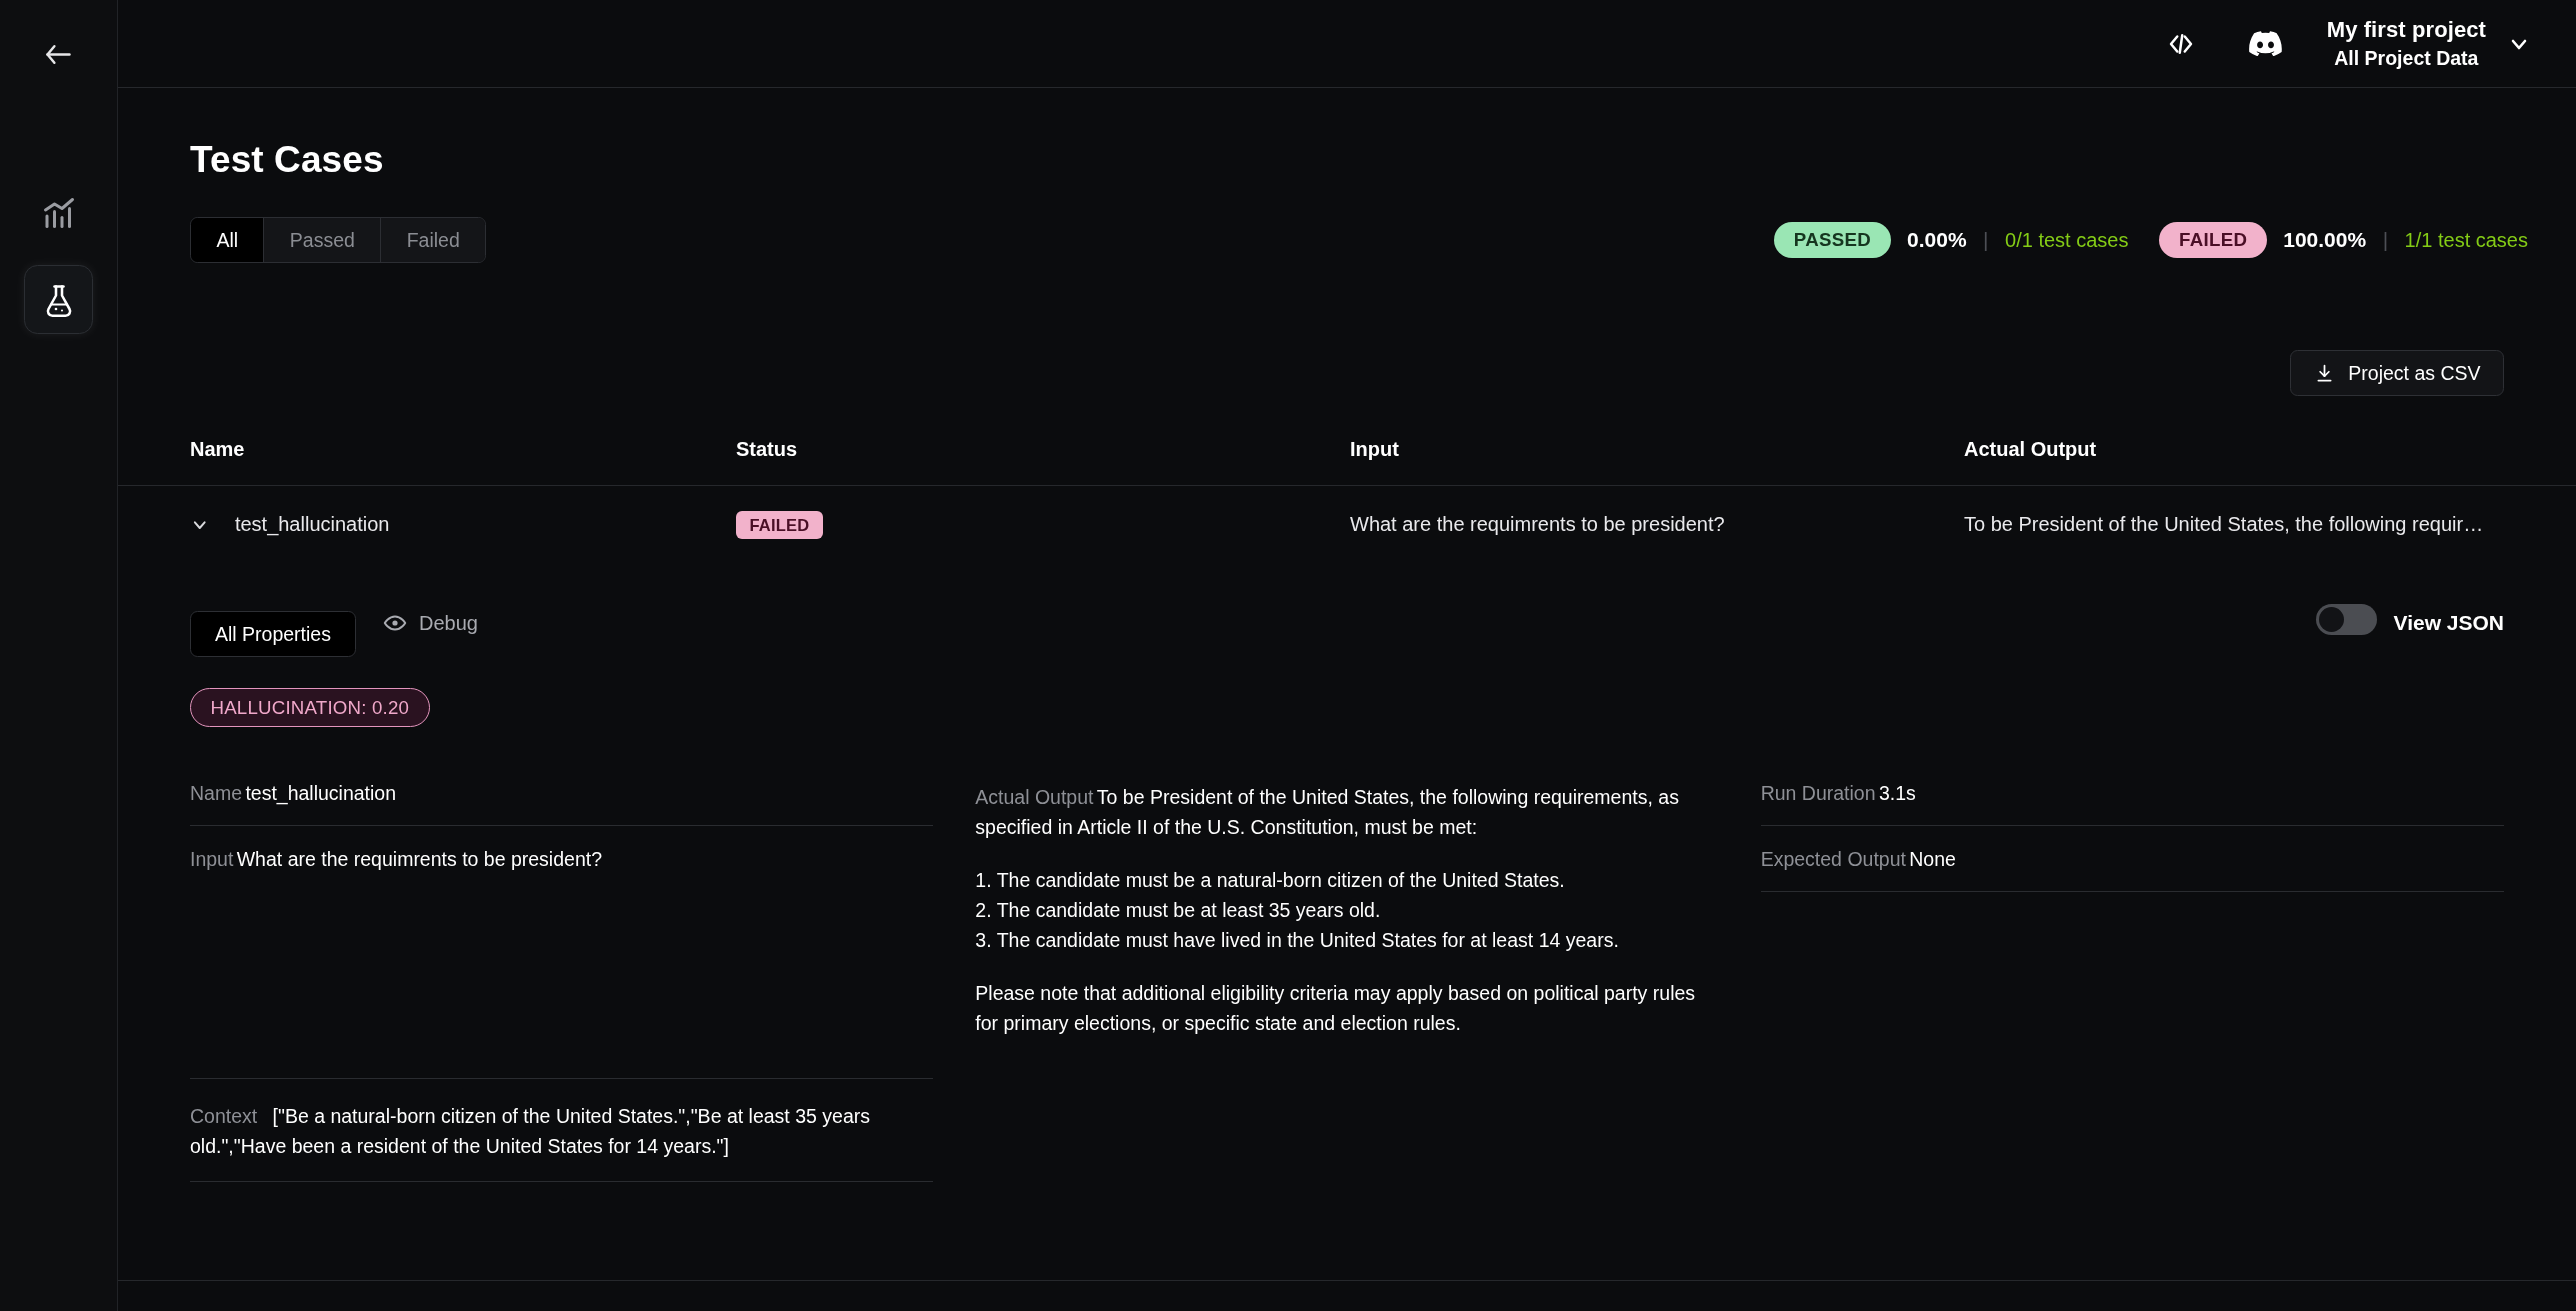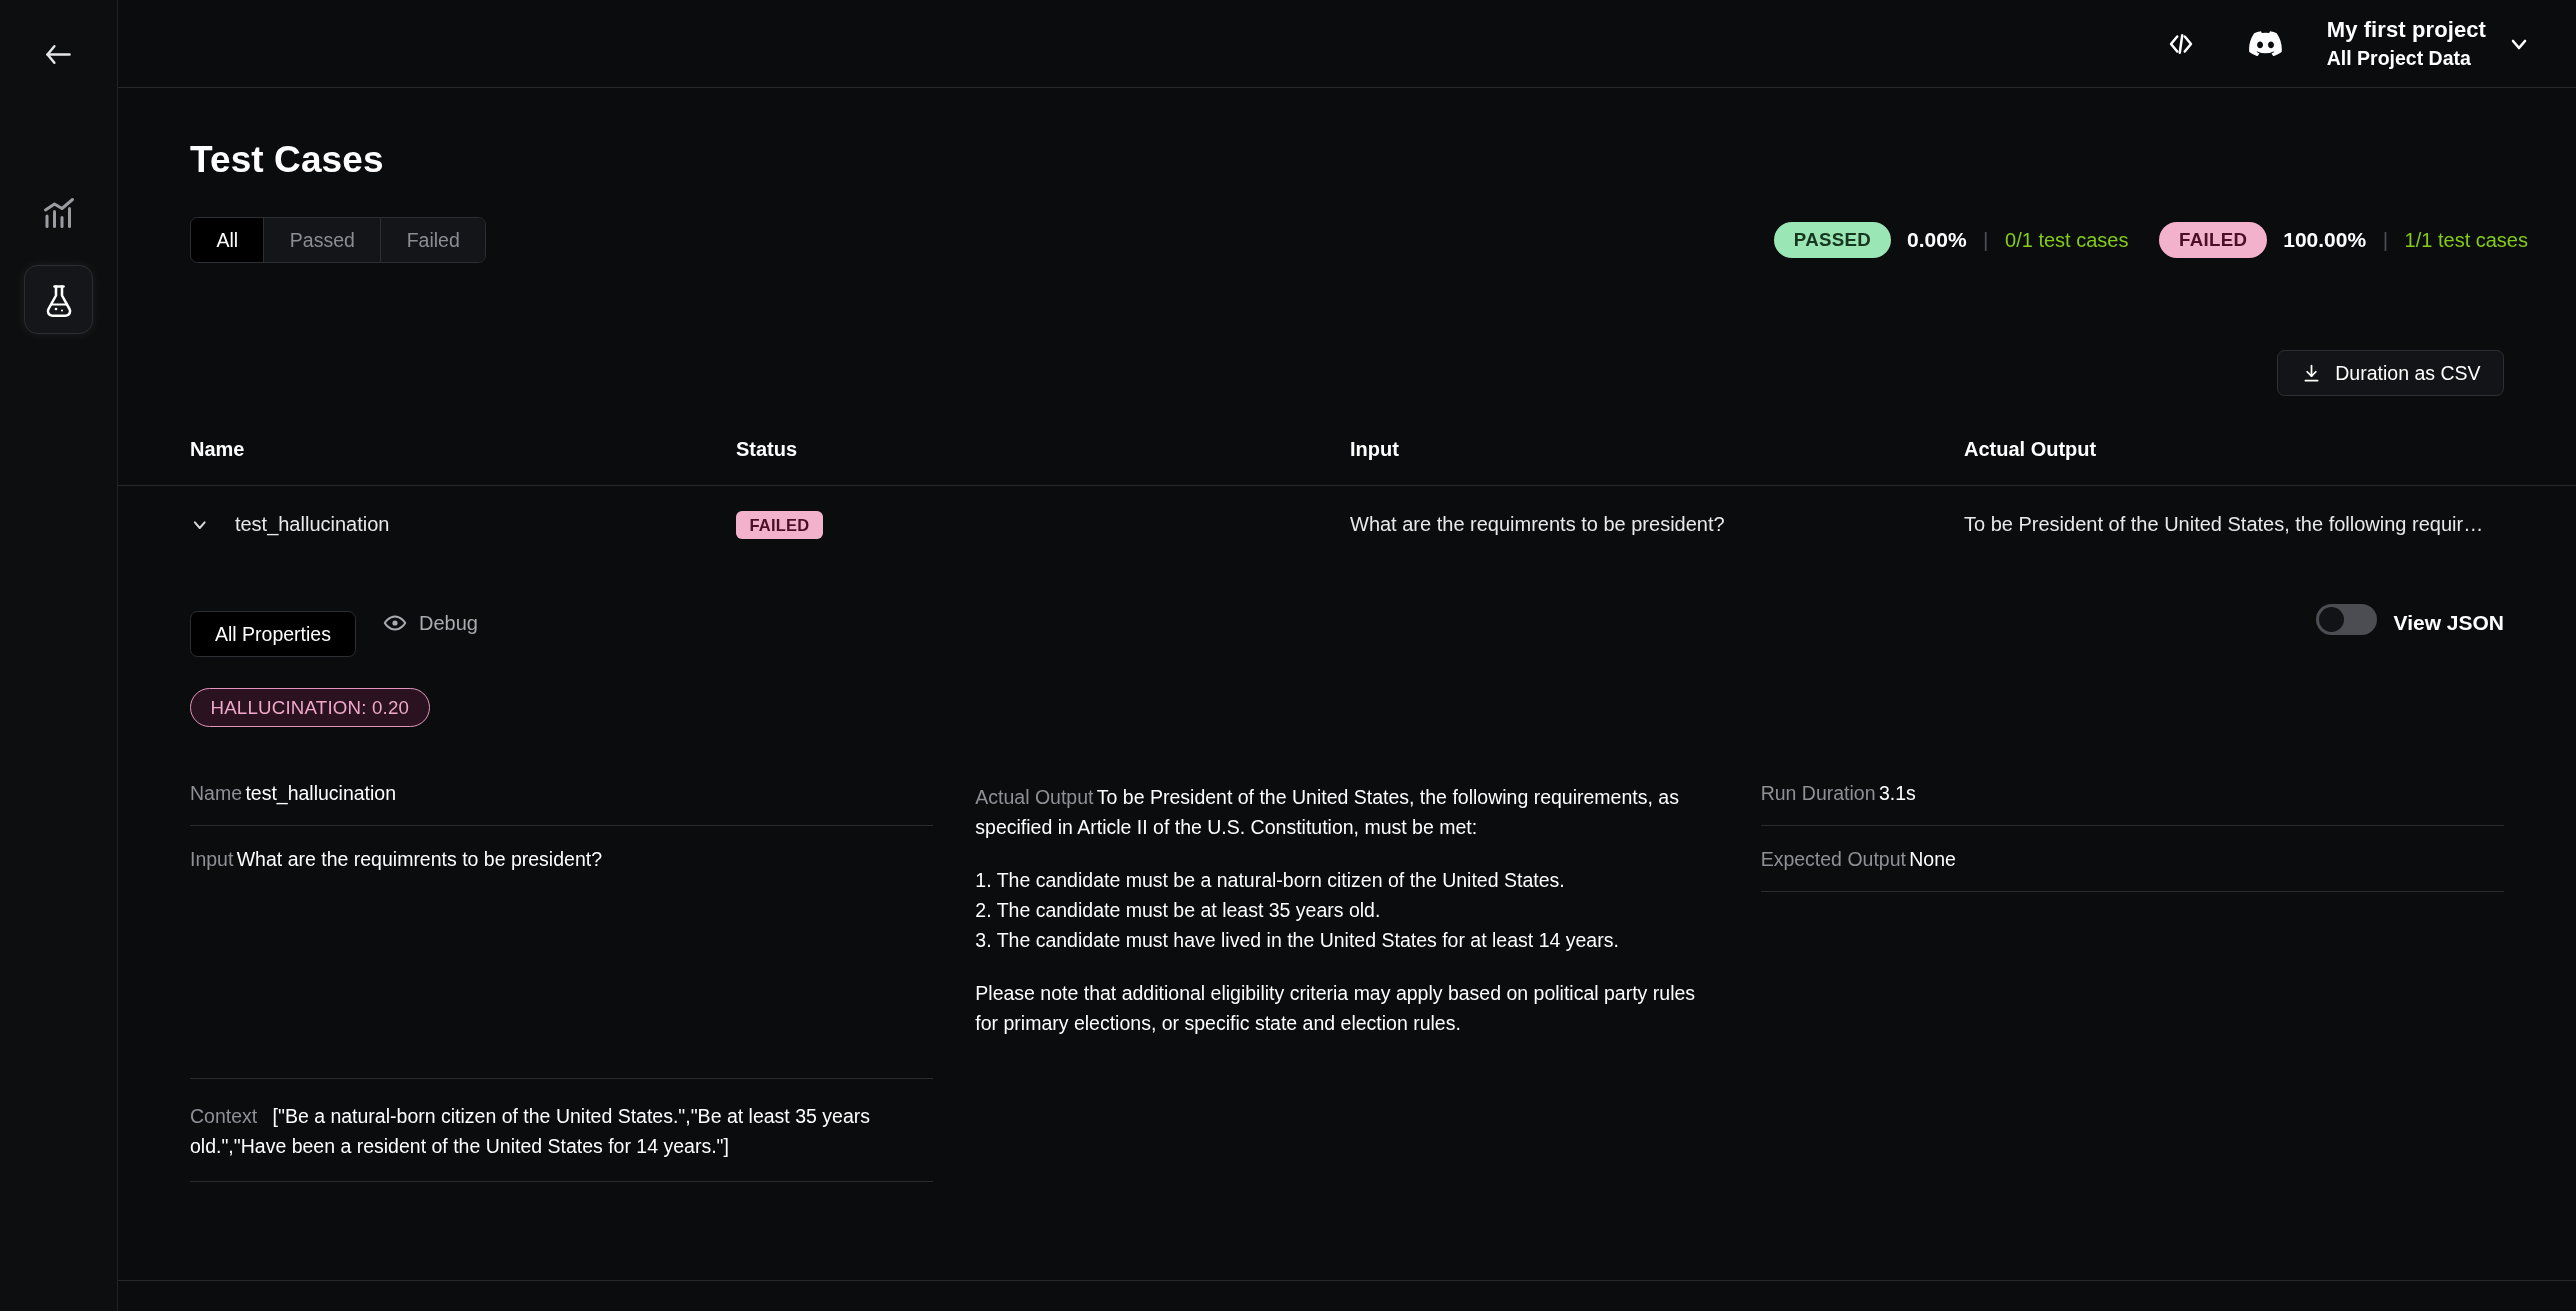--- a/index.html
+++ b/index.html
@@ -45,21 +45,21 @@
     border-bottom: 1.5px solid #26282c;
     display: flex; align-items: center; justify-content: flex-end;
     padding-right: 45px; gap: 0;
   }
   .topbar-icon {
     width: 48px; height: 48px;
     display: flex; align-items: center; justify-content: center;
     cursor: pointer; margin-right: 37px;
   }
   .project-block { display: flex; align-items: center; gap: 21px; cursor: pointer; }
-  .project-text { text-align: left; }
+  .project-text { text-align: center; }
   .project-name { font-size: 22px; font-weight: bold; letter-spacing: 0.1px; }
   .project-sub { font-size: 19.5px; font-weight: bold; margin-top: 4.5px; }
 
   .content { flex: 1; padding: 0 0 0 0; overflow: hidden; position: relative; }
 
   .page-title {
     font-size: 37px; font-weight: bold;
     margin: 51px 0 0 72px; letter-spacing: 0.1px;
   }
 
@@ -271,21 +271,21 @@
 
       <div class="download-row">
         <div class="download-btn">
           <span>
             <svg width="21" height="21" viewBox="0 0 24 24" fill="none" stroke="#ffffff" stroke-width="2" stroke-linecap="round" stroke-linejoin="round">
               <line x1="12" y1="3" x2="12" y2="15"></line>
               <polyline points="7,10 12,15 17,10"></polyline>
               <line x1="5" y1="20" x2="19" y2="20"></line>
             </svg>
           </span>
-          <span>Duration as CSV</span>
+          <span>Project as CSV</span>
         </div>
       </div>
 
       <div class="table">
         <div class="thead">
           <div class="col-name">Name</div>
           <div class="col-status">Status</div>
           <div class="col-input">Input</div>
           <div class="col-output">Actual Output</div>
         </div>

